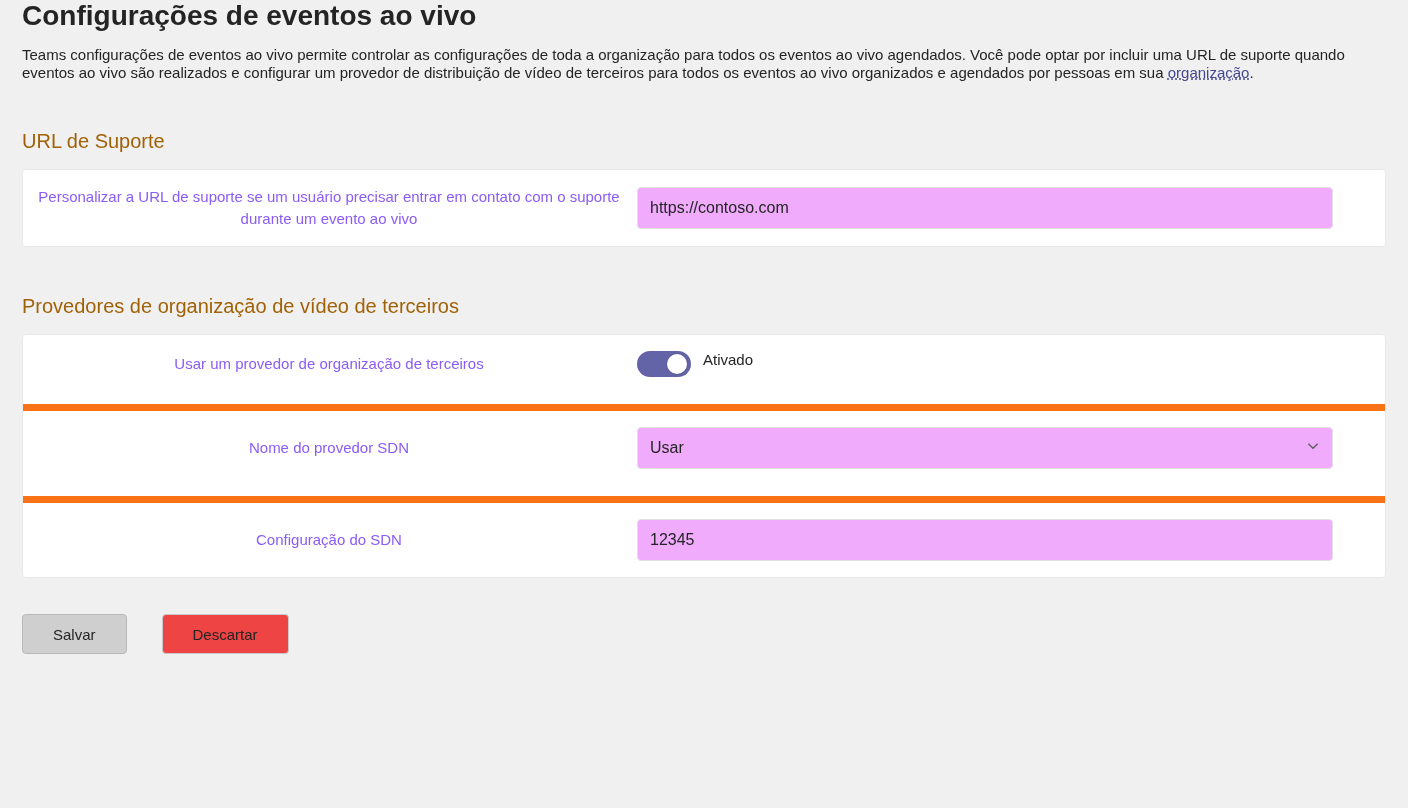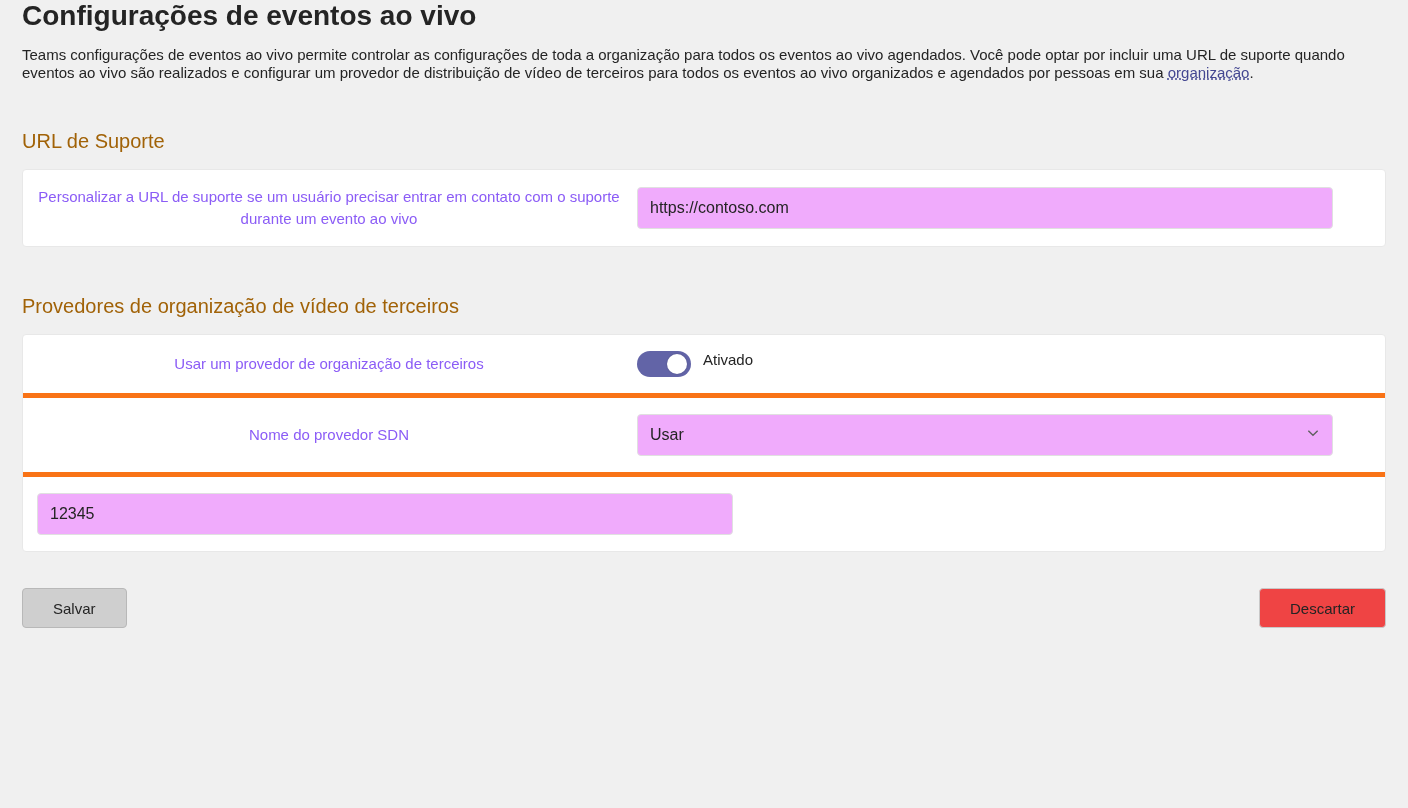--- a/index.html
+++ b/index.html
@@ -45,21 +45,22 @@
       border-radius: 4px;
       margin-bottom: 48px;
       overflow: hidden;
     }
     .row {
       display: flex;
       align-items: center;
       padding: 16px 14px;
     }
     .row + .row {
-      border-top: 5px solid #f97316;
+      border-top: 7px solid #f97316;
+      margin-top: 11px;
     }
     .row-label {
       flex: 0 0 600px;
       font-size: 15px;
       line-height: 22px;
       color: #8b5cf6;
       padding-right: 16px;
       text-align: center;
     }
     .row-control {
@@ -112,23 +113,22 @@
       top: 3px;
       right: 4px;
       box-shadow: 0 0 2px rgba(0,0,0,0.2);
     }
     .toggle-label {
       font-size: 15px;
       color: #242424;
     }
     .footer-actions {
       display: flex;
-      gap: 20px;
+      gap: 35px;
       padding-bottom: 20px;
-      justify-content: space-between;
     }
     .btn {
       height: 40px;
       padding: 0 30px;
       font-size: 15px;
       border-radius: 4px;
       cursor: pointer;
       font-family: inherit;
     }
     .btn-primary {
@@ -185,20 +185,21 @@
         <span class="chevron">
           <svg width="14" height="14" viewBox="0 0 12 12" fill="none" stroke="currentColor" stroke-width="1.2">
               <path d="M2 4 L6 8 L10 4"></path>
             </svg>
         </span>
       </div>
     </div>
   </div>
 
   <div class="row">
+    <div class="row-label">Configuração do SDN</div>
     <div class="row-control">
       <input type="text" class="text-input" value="12345" style="">
     </div>
   </div>
 </div>
 
 <div class="footer-actions">
   <button class="btn btn-primary">Salvar</button>
   <button class="btn btn-secondary">Descartar</button>
 </div>

